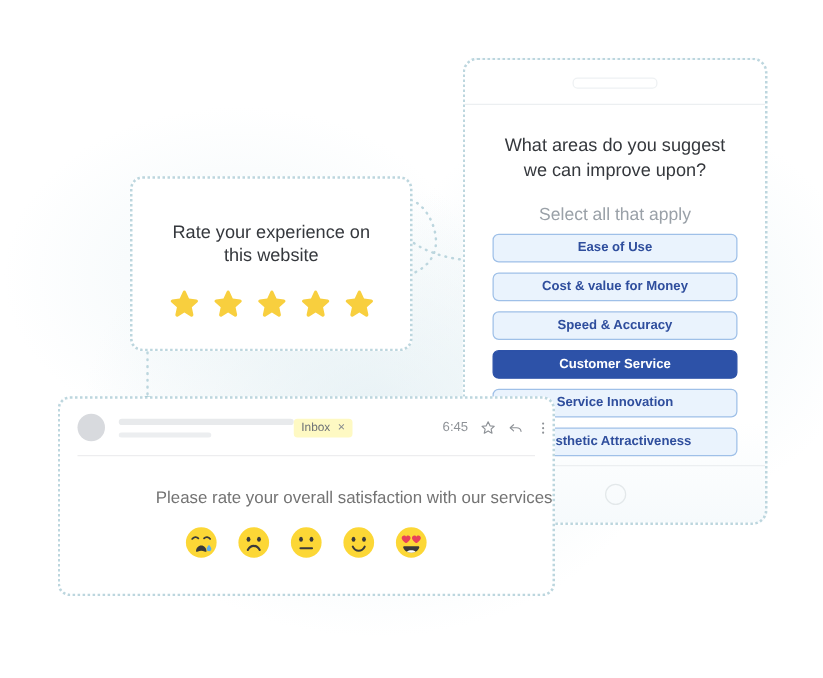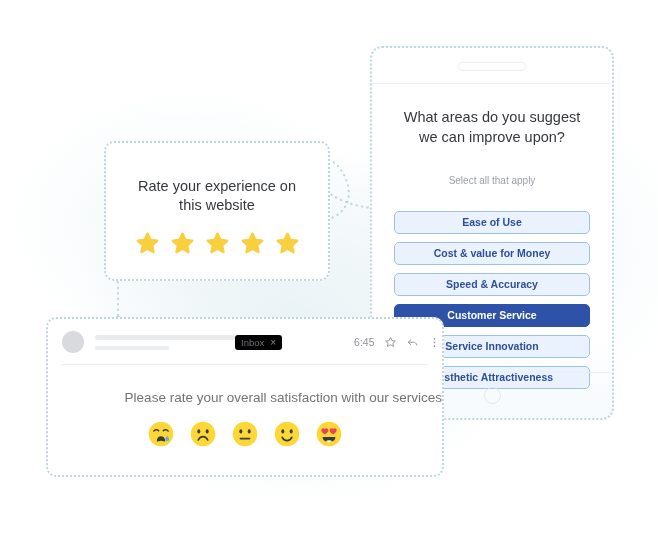--- a/index.html
+++ b/index.html
@@ -99,27 +99,27 @@
   }
   #tablet .q-title {
     margin: 24px auto 0;
     text-align: center;
     font-size: 14.5px;
     line-height: 1.35;
     color: #35383d;
     width: 190px;
   }
   #tablet .q-sub {
-    margin-top: 28px;
+    margin-top: 16px;
     text-align: center;
-    font-size: 10px;
+    font-size: 14px;
     color: #9aa1a8;
   }
   .choice-list {
-    margin-top: 25px;
+    margin-top: 8px;
     display: flex;
     flex-direction: column;
     gap: 8px;
   }
   .choice {
     height: 23px;
     line-height: 21px;
     border-radius: 5px;
     border: 1px solid #9fc0e8;
     background: #eaf3fd;
@@ -184,21 +184,21 @@
     width: 140px;
   }
   .sender-lines .ln2 {
     height: 4px;
     border-radius: 3px;
     background: #eceef0;
     width: 74px;
     margin-top: 6px;
   }
   .inbox-chip {
-    background: #000000;
+    background: #fef9c3;
     border-radius: 3px;
     font-size: 9.5px;
     color: #6d7176;
     padding: 2px 6px;
     display: flex;
     align-items: center;
     gap: 6px;
     flex: 0 0 auto;
   }
   .inbox-chip .x { font-size: 10px; color: #85898e; }

